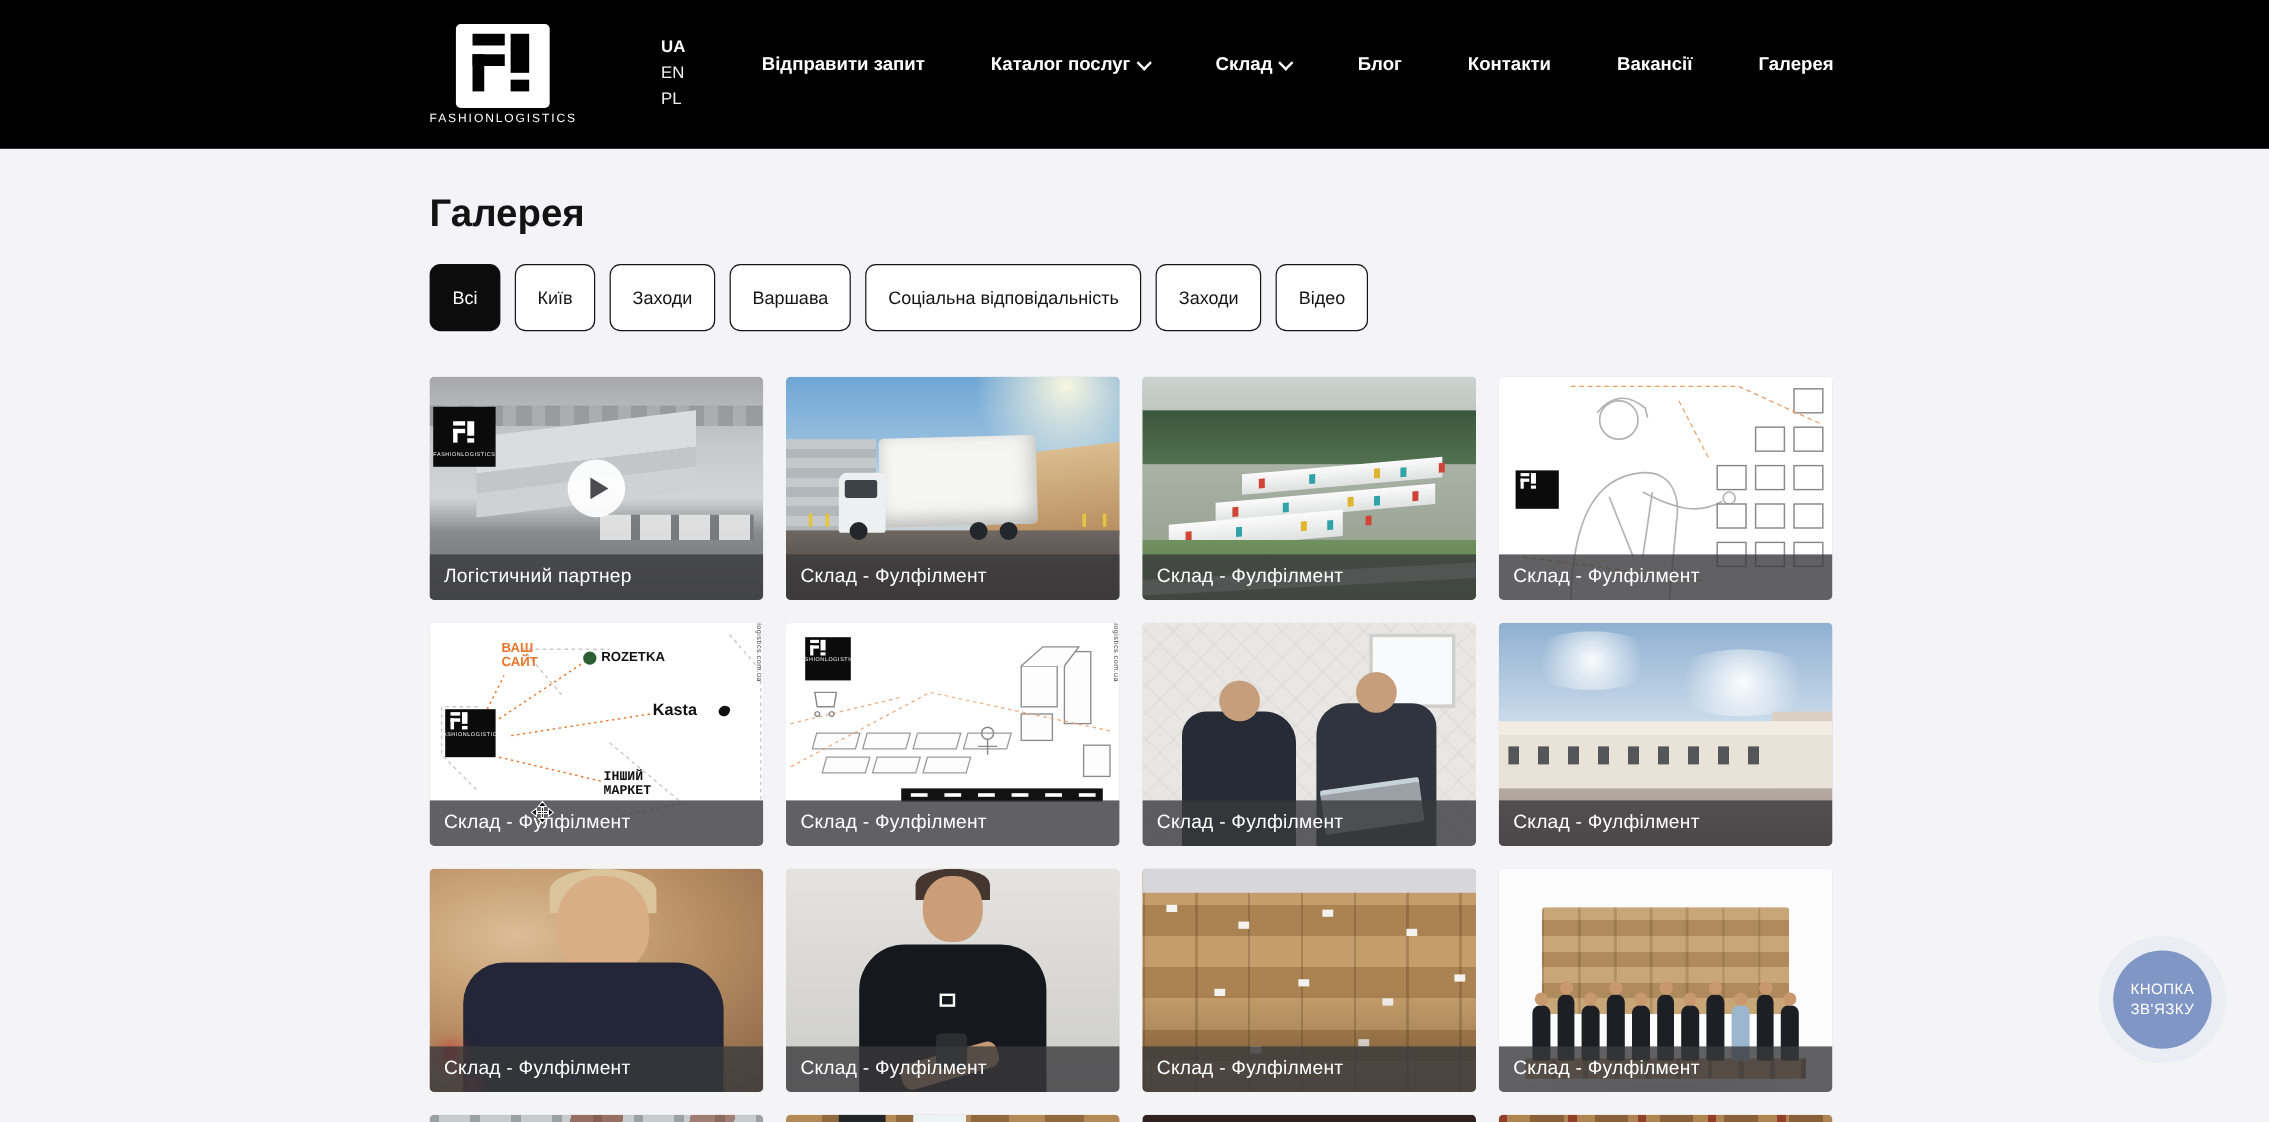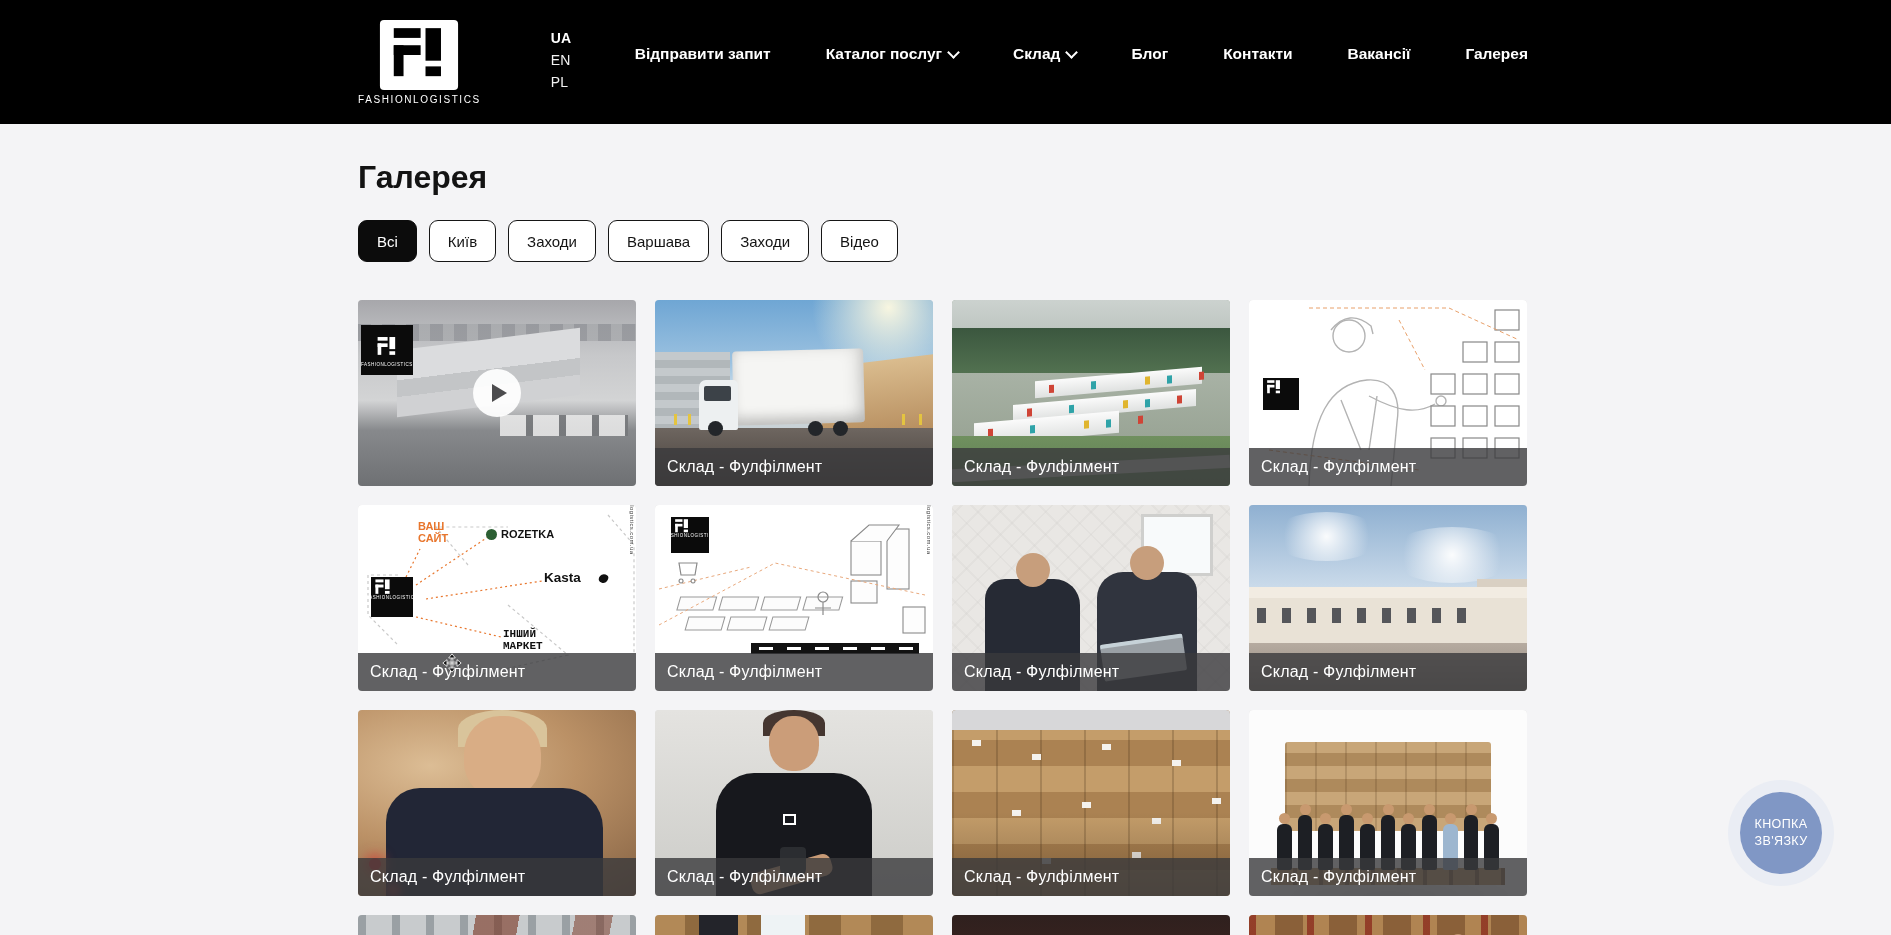--- a/index.html
+++ b/index.html
@@ -17,21 +17,21 @@
   .lang{color:#f2f2f2;font-size:14px;font-weight:400;cursor:pointer;line-height:17px;}
   .lang.active{font-weight:700;color:#fff;}
   .nav{display:flex;align-items:center;gap:55px;margin-left:auto;margin-top:-16px;}
   .nav-item{color:#fff;font-size:15.5px;font-weight:700;white-space:nowrap;cursor:pointer;display:flex;align-items:center;}
   .chev{display:inline-block;width:7px;height:7px;border-right:2px solid #fff;border-bottom:2px solid #fff;
         transform:rotate(45deg);margin-left:7px;margin-top:-4px;}
 
   
   .page-title{font-size:32px;line-height:38px;font-weight:700;margin:34px 0 0;color:#131313;}
   .filters{display:flex;gap:12px;margin-top:24px;}
-  .chip{height:42px;display:flex;align-items:center;padding:16px 18px;border:1px solid #161616;border-radius:9px;
+  .chip{height:56px;display:flex;align-items:center;padding:16px 18px;border:1px solid #161616;border-radius:9px;
         background:#fff;color:#141414;font-size:15px;cursor:pointer;box-sizing:border-box;}
   .chip.active{background:#0c0c0c;color:#fff;border-color:#0c0c0c;}
 
   
   .grid{display:grid;grid-template-columns:repeat(4,278px);column-gap:19px;row-gap:19px;margin-top:38px;}
   .card{position:relative;width:278px;height:186px;border-radius:4px;overflow:hidden;margin:0;background:#ddd;cursor:pointer;}
   .art{position:absolute;inset:0;}
   .cap{position:absolute;left:0;right:0;bottom:0;height:38px;display:flex;align-items:center;
        background:rgba(58,58,60,0.8);color:#fff;font-size:16px;padding-left:12px;z-index:3;letter-spacing:.2px;}
 
@@ -182,21 +182,21 @@
   .d-black{color:#111;font-size:11px;}
   .d-rozetka{display:flex;align-items:center;gap:4px;font-size:11px;color:#111;}
   .d-rozetka .dot{width:11px;height:11px;border-radius:50%;background:#2c5f33;display:inline-block;}
   .d-kasta{font-size:13.5px;color:#111;display:flex;align-items:center;gap:18px;}
   .d-kasta .blob{width:9px;height:9px;background:#111;border-radius:60% 40% 55% 45%;display:inline-block;transform:rotate(20deg);}
   .v-url{position:absolute;right:1px;top:50%;transform:rotate(90deg) translateX(-50%);transform-origin:right top;
       font-size:6px;color:#444;letter-spacing:.4px;white-space:nowrap;z-index:2;}
   .cursor-move{position:absolute;z-index:4;}
 
   
-  .contact{position:absolute;right:57px;top:780px;width:106px;height:106px;border-radius:50%;
+  .contact{position:absolute;right:36px;top:780px;width:106px;height:106px;border-radius:50%;
       background:#eaedf4;display:flex;align-items:center;justify-content:center;z-index:10;cursor:pointer;}
   .contact-inner{width:82px;height:82px;border-radius:50%;background:#8097c5;display:flex;flex-direction:column;
       align-items:center;justify-content:center;color:#fff;font-size:12.5px;line-height:17px;letter-spacing:.4px;}
 </style>
 </head>
 <body>
 
 <div class="page">
 
   <header class="header">
@@ -248,20 +248,21 @@
   </header>
 
   <main class="container">
     <h1 class="page-title">Галерея</h1>
 
     <div class="filters">
       <button class="chip active">Всі</button>
       <button class="chip">Київ</button>
       <button class="chip">Заходи</button>
       <button class="chip">Варшава</button>
+      <button class="chip">Соціальна відповідальність</button>
       <button class="chip">Заходи</button>
       <button class="chip">Відео</button>
     </div>
 
     <div class="grid">
 
       <figure class="card">
         <div class="art art-video">
           <div class="skyline"></div>
           <div class="roof"></div>
@@ -271,20 +272,23 @@
           <svg width="30" height="26" viewBox="0 0 96 86">
               <rect x="17" y="10" width="33" height="12" fill="#fff"></rect>
               <rect x="56" y="10" width="19" height="40" fill="#fff"></rect>
               <rect x="17" y="31" width="33" height="12" fill="#fff"></rect>
               <rect x="17" y="31" width="12" height="38" fill="#fff"></rect>
               <rect x="56" y="57" width="19" height="12" fill="#fff"></rect>
             </svg>
           <span class="fl-badge-text">FASHIONLOGISTICS</span>
         </div>
         <div class="play"></div>
+        <figcaption class="cap">
+            <span>Логістичний партнер</span>
+          </figcaption>
       </figure>
 
       <figure class="card">
         <div class="art art-truck">
           <div class="glare"></div>
             <div class="bldgL"></div>
             <div class="bldgR"></div>
             <div class="ground"></div>
           <div class="box"></div>
             <div class="cab"></div>

